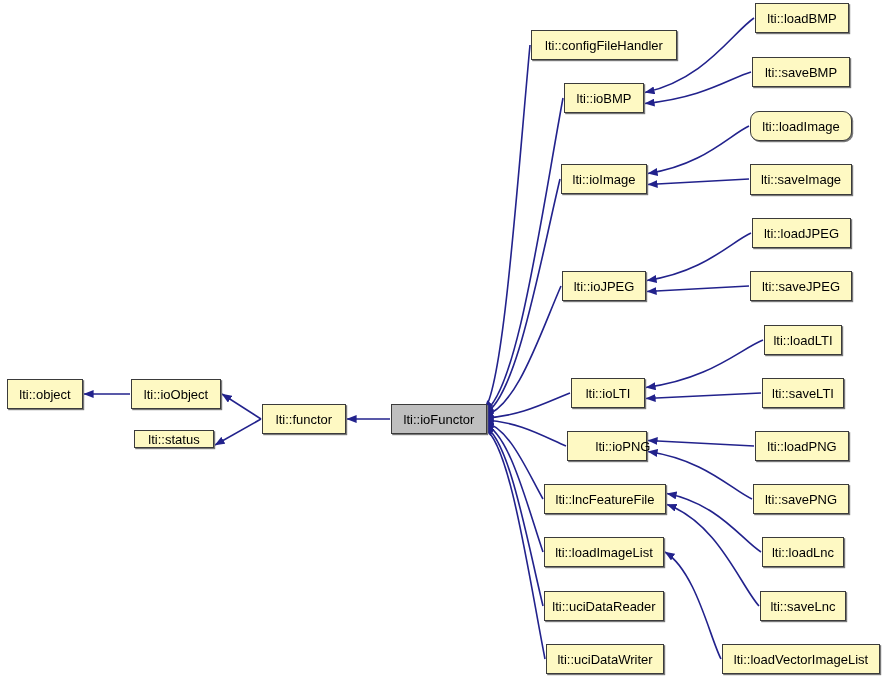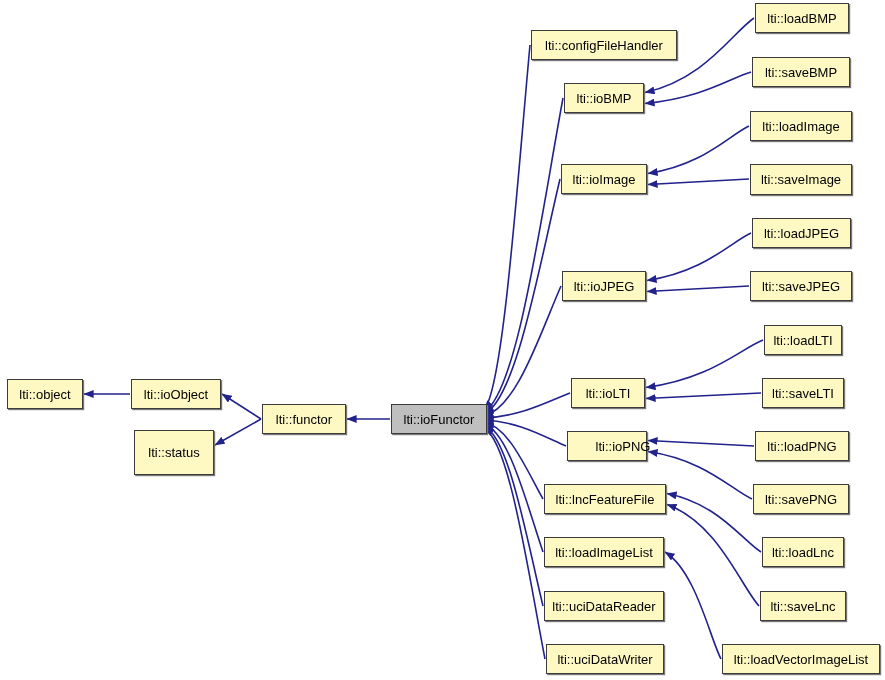--- a/index.html
+++ b/index.html
@@ -93,21 +93,21 @@
       </g>
   </svg>
 
   <div id="nodes">
       <div class="node" style="left: 7px; top: 379px; width: 76px; height: 30px;">
         <span class="node-label">lti::object</span>
       </div>
       <div class="node" style="left: 131px; top: 379px; width: 90px; height: 30px;">
         <span class="node-label">lti::ioObject</span>
       </div>
-      <div class="node" style="left: 134px; top: 430px; width: 80px; height: 45px;">
+      <div class="node" style="left: 134px; top: 430px; width: 80px; height: 18px;">
         <span class="node-label">lti::status</span>
       </div>
       <div class="node" style="left: 262px; top: 404px; width: 84px; height: 30px;">
         <span class="node-label">lti::functor</span>
       </div>
       <div class="node current" style="left: 391px; top: 404px; width: 96px; height: 30px;">
         <span class="node-label">lti::ioFunctor</span>
       </div>
       <div class="node" style="left: 531px; top: 30px; width: 146px; height: 30px;">
         <span class="node-label">lti::configFileHandler</span>
@@ -138,21 +138,21 @@
       </div>
       <div class="node" style="left: 546px; top: 644px; width: 118px; height: 30px;">
         <span class="node-label">lti::uciDataWriter</span>
       </div>
       <div class="node" style="left: 755px; top: 3px; width: 94px; height: 30px;">
         <span class="node-label">lti::loadBMP</span>
       </div>
       <div class="node" style="left: 752px; top: 57px; width: 98px; height: 30px;">
         <span class="node-label">lti::saveBMP</span>
       </div>
-      <div class="node" style="left: 750px; top: 111px; width: 102px; height: 30px;">
+      <div class="node" style="left: 750px; top: 111px; width: 102px; height: 30px; border-radius: 9px;">
         <span class="node-label">lti::loadImage</span>
       </div>
       <div class="node" style="left: 750px; top: 164px; width: 102px; height: 31px;">
         <span class="node-label">lti::saveImage</span>
       </div>
       <div class="node" style="left: 752px; top: 218px; width: 99px; height: 30px;">
         <span class="node-label">lti::loadJPEG</span>
       </div>
       <div class="node" style="left: 750px; top: 271px; width: 102px; height: 30px;">
         <span class="node-label">lti::saveJPEG</span>

